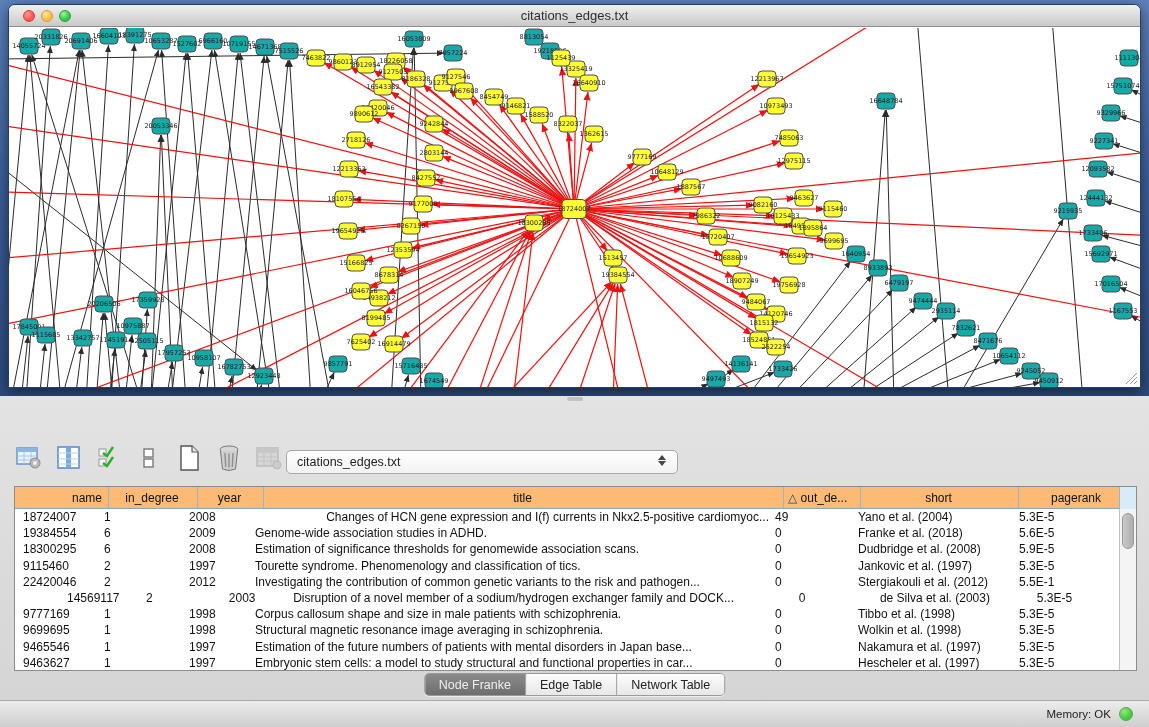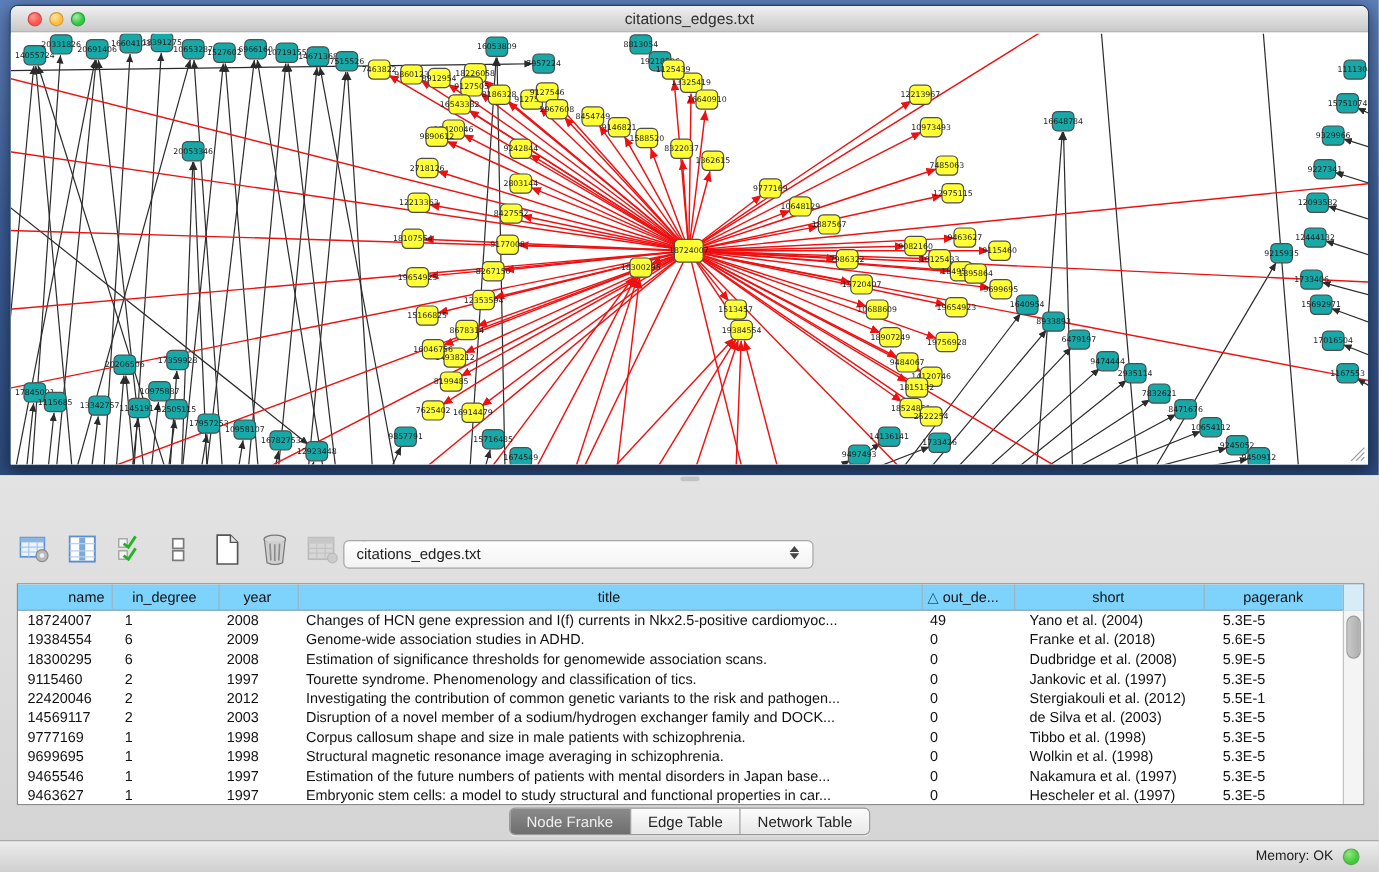--- a/index.html
+++ b/index.html
@@ -50,21 +50,21 @@
            border-radius:5px; font-size:12.5px; color:#222; }
   .combo .val { position:absolute; left:10px; top:4px; }
   .combo .stepper { position:absolute; right:10px; top:3px; width:10px; }
   .combo .stepper i { display:block; width:0; height:0; margin:1px auto;
                       border-left:4px solid transparent; border-right:4px solid transparent; }
   .combo .stepper i.up { border-bottom:5px solid #444; }
   .combo .stepper i.dn { border-top:5px solid #444; }
 
   .tbl { position:absolute; left:14px; top:90px; width:1123px; height:185px;
          background:#fff; border:1px solid #8c8c8c; overflow:hidden; }
-  .thead { display:flex; height:22px; background:#7dd3fc; border-bottom:1px solid #8da8b5; }
+  .thead { display:flex; height:22px; background:#fdba74; border-bottom:1px solid #8da8b5;justify-content:flex-end; }
   .th { font-size:12px; color:#111; padding-top:4px; border-right:1px solid #9fb4bd;
         white-space:nowrap; overflow:hidden; }
   .tbody .tr { display:flex; height:16.2px; }
   .td { font-size:12px; color:#111; white-space:nowrap; overflow:hidden; padding-top:1px; }
   .vscroll { position:absolute; right:0; top:22px; bottom:0; width:17px;
              background:#f4f4f4; border-left:1px solid #c2c2c2; }
   .vthumb { position:absolute; left:2px; top:4px; width:12px; height:36px;
             background:linear-gradient(90deg,#c9c9c9,#aeaeae); border:1px solid #9a9a9a;
             border-radius:6px; }
   .hcorner { position:absolute; right:0; top:0; width:17px; height:22px;
@@ -596,21 +596,21 @@
         <div class="th" style="width: 520px; text-align: center; padding-left: 4px; padding-right: 6px;">title</div>
         <div class="th" style="width: 77px; text-align: left; padding-left: 4px; padding-right: 6px;"><span style="color: rgb(28, 79, 102);">△ </span>out_de...</div>
         <div class="th" style="width: 158px; text-align: center; padding-left: 4px; padding-right: 6px;">short</div>
         <div class="th" style="width: 117px; text-align: center; padding-left: 4px; padding-right: 6px;">pagerank</div>
       </div>
     <div class="tbody" id="tbody">
         <div class="tr">
           <div class="td" style="width: 79px; padding-left: 8px;">18724007</div>
           <div class="td" style="width: 89px; padding-left: 10px;">1</div>
           <div class="td" style="width: 66px; padding-left: 6px;">2008</div>
-          <div class="td" style="width: 520px; padding-left: 6px;">Changes of HCN gene expression and I(f) currents in Nkx2.5-positive cardiomyoc...</div>
+          <div class="td" style="width: 520px; padding-left: 6px; text-align: right;">Changes of HCN gene expression and I(f) currents in Nkx2.5-positive cardiomyoc...</div>
           <div class="td" style="width: 77px; padding-left: 6px;">49</div>
           <div class="td" style="width: 158px; padding-left: 12px;">Yano et al. (2004)</div>
           <div class="td" style="width: 117px; padding-left: 15px;">5.3E-5</div>
         </div>
         <div class="tr">
           <div class="td" style="width: 79px; padding-left: 8px;">19384554</div>
           <div class="td" style="width: 89px; padding-left: 10px;">6</div>
           <div class="td" style="width: 66px; padding-left: 6px;">2009</div>
           <div class="td" style="width: 520px; padding-left: 6px;">Genome-wide association studies in ADHD.</div>
           <div class="td" style="width: 77px; padding-left: 6px;">0</div>
@@ -638,21 +638,21 @@
         <div class="tr">
           <div class="td" style="width: 79px; padding-left: 8px;">22420046</div>
           <div class="td" style="width: 89px; padding-left: 10px;">2</div>
           <div class="td" style="width: 66px; padding-left: 6px;">2012</div>
           <div class="td" style="width: 520px; padding-left: 6px;">Investigating the contribution of common genetic variants to the risk and pathogen...</div>
           <div class="td" style="width: 77px; padding-left: 6px;">0</div>
           <div class="td" style="width: 158px; padding-left: 12px;">Stergiakouli et al. (2012)</div>
           <div class="td" style="width: 117px; padding-left: 15px;">5.5E-1</div>
         </div>
         <div class="tr">
-          <div class="td" style="width: 79px; padding-left: 8px;">14569117</div>
+          <div class="td" style="width: 79px; padding-left: 8px; margin-left: 44px;">14569117</div>
           <div class="td" style="width: 89px; padding-left: 10px;">2</div>
           <div class="td" style="width: 66px; padding-left: 6px;">2003</div>
           <div class="td" style="width: 520px; padding-left: 6px;">Disruption of a novel member of a sodium/hydrogen exchanger family and DOCK...</div>
           <div class="td" style="width: 77px; padding-left: 6px;">0</div>
           <div class="td" style="width: 158px; padding-left: 12px;">de Silva et al. (2003)</div>
           <div class="td" style="width: 117px; padding-left: 15px;">5.3E-5</div>
         </div>
         <div class="tr">
           <div class="td" style="width: 79px; padding-left: 8px;">9777169</div>
           <div class="td" style="width: 89px; padding-left: 10px;">1</div>

